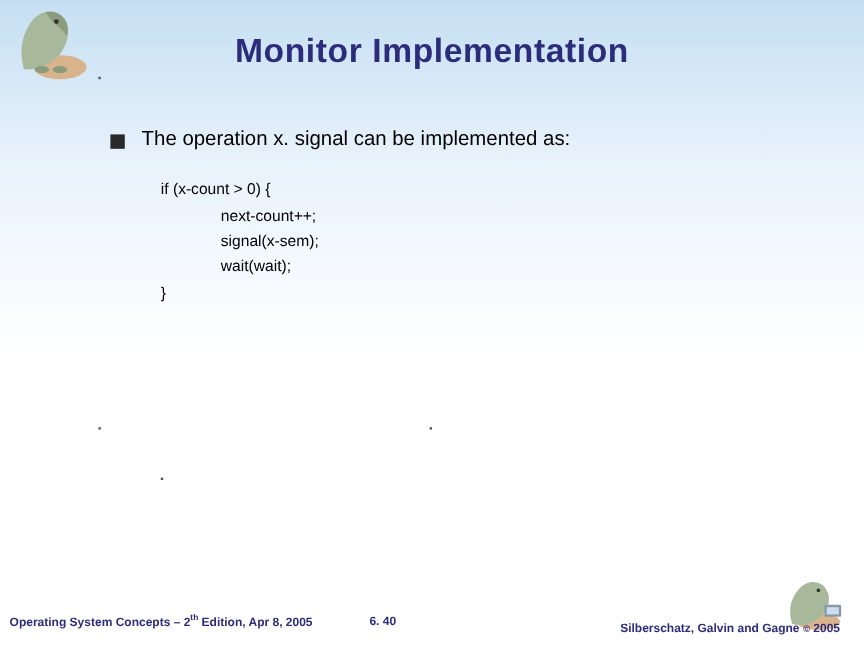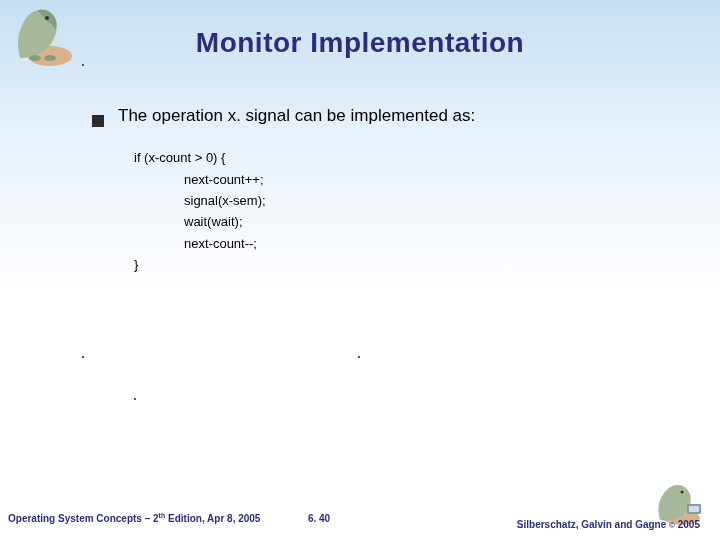--- a/index.html
+++ b/index.html
@@ -33,21 +33,21 @@
     letter-spacing: 0.5px;
   }
   .content {
     position: absolute;
     top: 105px;
     left: 92px;
     right: 40px;
   }
   .bullet-line {
     display: flex;
-    align-items: flex-end;
+    align-items: center;
     font-size: 17px;
     color: #000;
     margin-bottom: 20px;
   }
   .square {
     width: 12px;
     height: 12px;
     background: #2a2a2a;
     margin-right: 14px;
     margin-top: 4px;
@@ -112,21 +112,20 @@
     <div class="square"></div>
     <div class="bullet-text">
       <span>The operation </span><span>x. signal</span><span> can be implemented as:</span>
     </div>
   </div>
   <div class="code-block">
     <div>if (x-count &gt; 0) {</div>
     <div class="code-indent">next-count++;</div>
     <div class="code-indent">signal(x-sem);</div>
     <div class="code-indent">wait(wait);</div>
-    <div class="code-indent">next-count--;</div>
     <div>}</div>
   </div>
 </div>
 
 <div class="dot" style="top:64px; left:82px;"></div>
 <div class="dot" style="top:356px; left:82px;"></div>
 <div class="dot" style="top:356px; left:358px;"></div>
 <div class="dot" style="top:398px; left:134px;"></div>
 
 <div class="dino-bottom">

